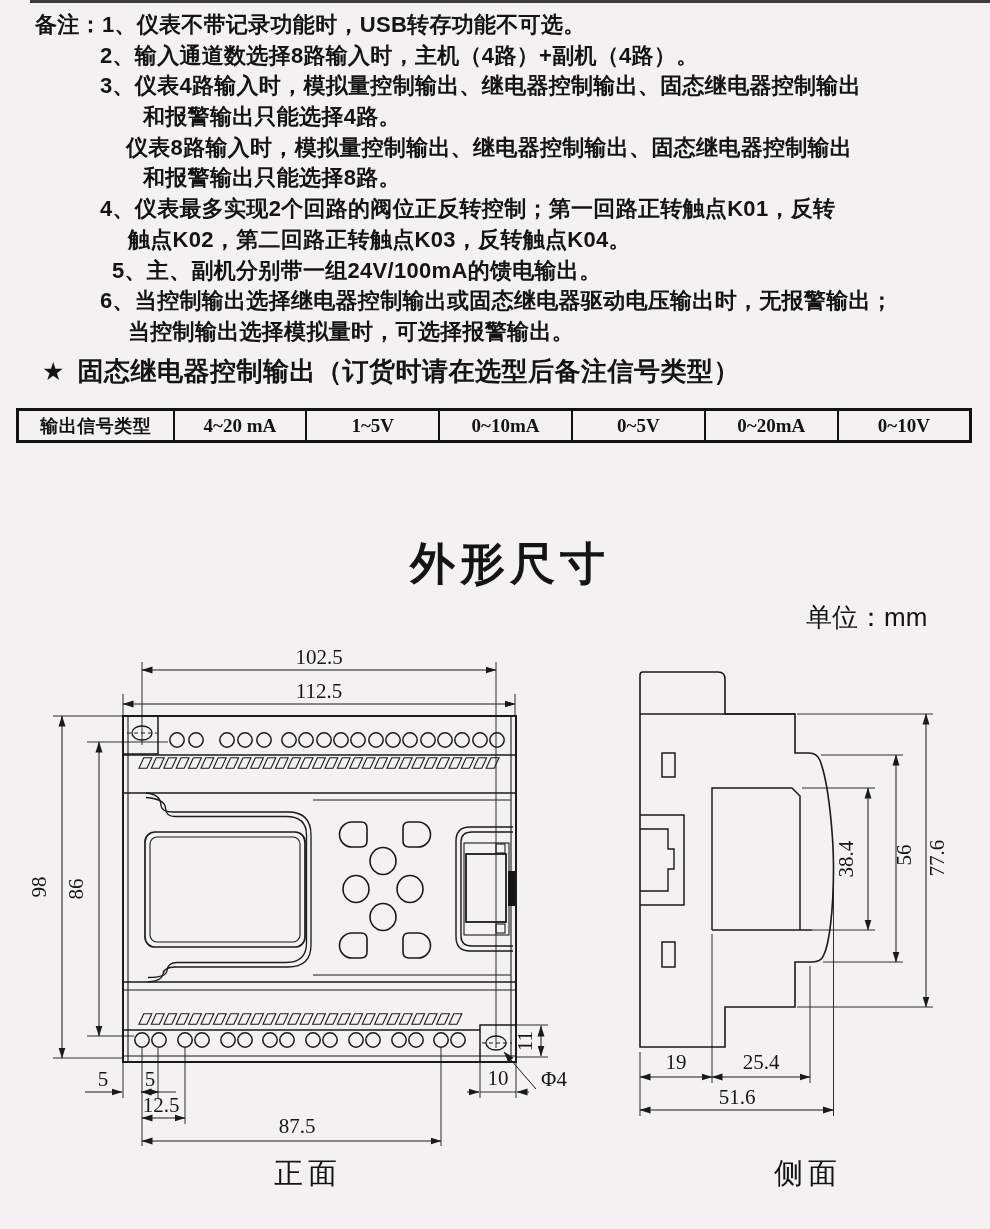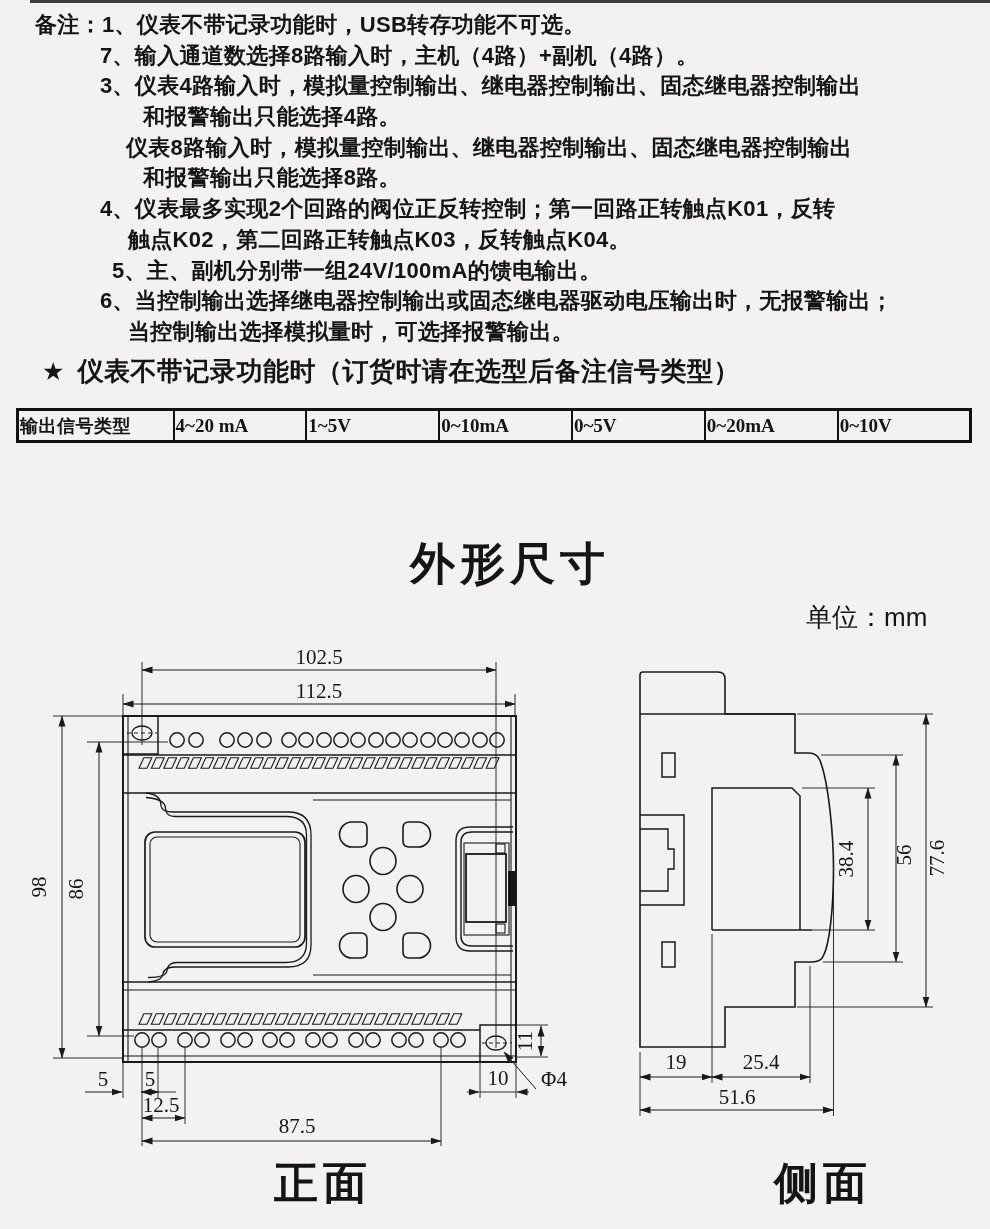--- a/index.html
+++ b/index.html
@@ -5,57 +5,57 @@
   html,body{margin:0;padding:0}
   body{width:990px;height:1229px;position:relative;overflow:hidden;background:#f3f1f1;
        font-family:"Liberation Sans",sans-serif;color:#141414}
   .topline{position:absolute;left:30px;top:0;width:960px;height:3px;background:#3c3c3c}
   .note-line{position:absolute;white-space:nowrap;font-size:22px;font-weight:700;letter-spacing:.3px}
   .starline{position:absolute;left:42px;top:354px;display:flex;align-items:center;white-space:nowrap}
   .starline .star{font-size:25px;margin-right:13px}
   .starline .stitle{font-size:26px;font-weight:700;letter-spacing:.5px}
   .tablewrap{position:absolute;left:16px;top:408px;width:956px}
   table{width:100%;border-collapse:collapse;border:3px solid #111;table-layout:fixed}
-  td{border:2px solid #111;height:27px;text-align:left;vertical-align:middle;overflow:hidden}
+  td{border:2px solid #111;height:27px;text-align:center;vertical-align:middle;overflow:hidden}
   td.hd{font-size:18px;font-weight:700;letter-spacing:.5px}
   td.val{font-family:Liberation Serif, serif;font-size:19px;font-weight:700}
   .bigtitle{position:absolute;left:0;top:534px;width:1020px;text-align:center;font-size:45px;
             font-weight:700;letter-spacing:5px}
   .unit{position:absolute;left:806px;top:600px;font-size:26px;font-weight:400}
-  .viewlabel{position:absolute;top:1154px;font-size:44px;font-weight:700;letter-spacing:5px}
+  .viewlabel{position:absolute;top:1154px;font-size:29px;font-weight:400;letter-spacing:5px}
   #front-label{left:274px}
   #side-label{left:774px}
   svg{position:absolute;left:0;top:0}
   .ol{stroke:#1a1a1a;fill:none}
   .dim{stroke:#1a1a1a;stroke-width:1;fill:none}
   .ext{stroke:#1a1a1a;stroke-width:.9;fill:none}
   .dimtxt{font-family:"Liberation Serif",serif;font-size:21px;fill:#161616;text-anchor:middle}
 </style>
 </head>
 <body>
 
 <div class="topline"></div>
 
 <div>
   <div class="note-line" style="left:35px;top:10px">备注：1、仪表不带记录功能时，USB转存功能不可选。</div>
-  <div class="note-line" style="left:100px;top:41px">7、输入通道数选择8路输入时，主机（4路）+副机（4路）。</div>
+  <div class="note-line" style="left:100px;top:41px">2、输入通道数选择8路输入时，主机（4路）+副机（4路）。</div>
   <div class="note-line" style="left:100px;top:71px">3、仪表4路输入时，模拟量控制输出、继电器控制输出、固态继电器控制输出</div>
   <div class="note-line" style="left:143px;top:102px">和报警输出只能选择4路。</div>
   <div class="note-line" style="left:126px;top:133px">仪表8路输入时，模拟量控制输出、继电器控制输出、固态继电器控制输出</div>
   <div class="note-line" style="left:143px;top:163px">和报警输出只能选择8路。</div>
   <div class="note-line" style="left:100px;top:194px">4、仪表最多实现2个回路的阀位正反转控制；第一回路正转触点K01，反转</div>
   <div class="note-line" style="left:128px;top:225px">触点K02，第二回路正转触点K03，反转触点K04。</div>
   <div class="note-line" style="left:112px;top:256px">5、主、副机分别带一组24V/100mA的馈电输出。</div>
   <div class="note-line" style="left:100px;top:286px">6、当控制输出选择继电器控制输出或固态继电器驱动电压输出时，无报警输出；</div>
   <div class="note-line" style="left:128px;top:317px">当控制输出选择模拟量时，可选择报警输出。</div>
 </div>
 
 <div class="starline">
   <span class="star">★</span>
-  <span class="stitle">仪表不带记录功能时（订货时请在选型后备注信号类型）</span>
+  <span class="stitle">固态继电器控制输出（订货时请在选型后备注信号类型）</span>
 </div>
 
 <div class="tablewrap">
   <table>
     <colgroup>
         <col style="width:156px">
         <col>
         <col>
         <col>
         <col>

